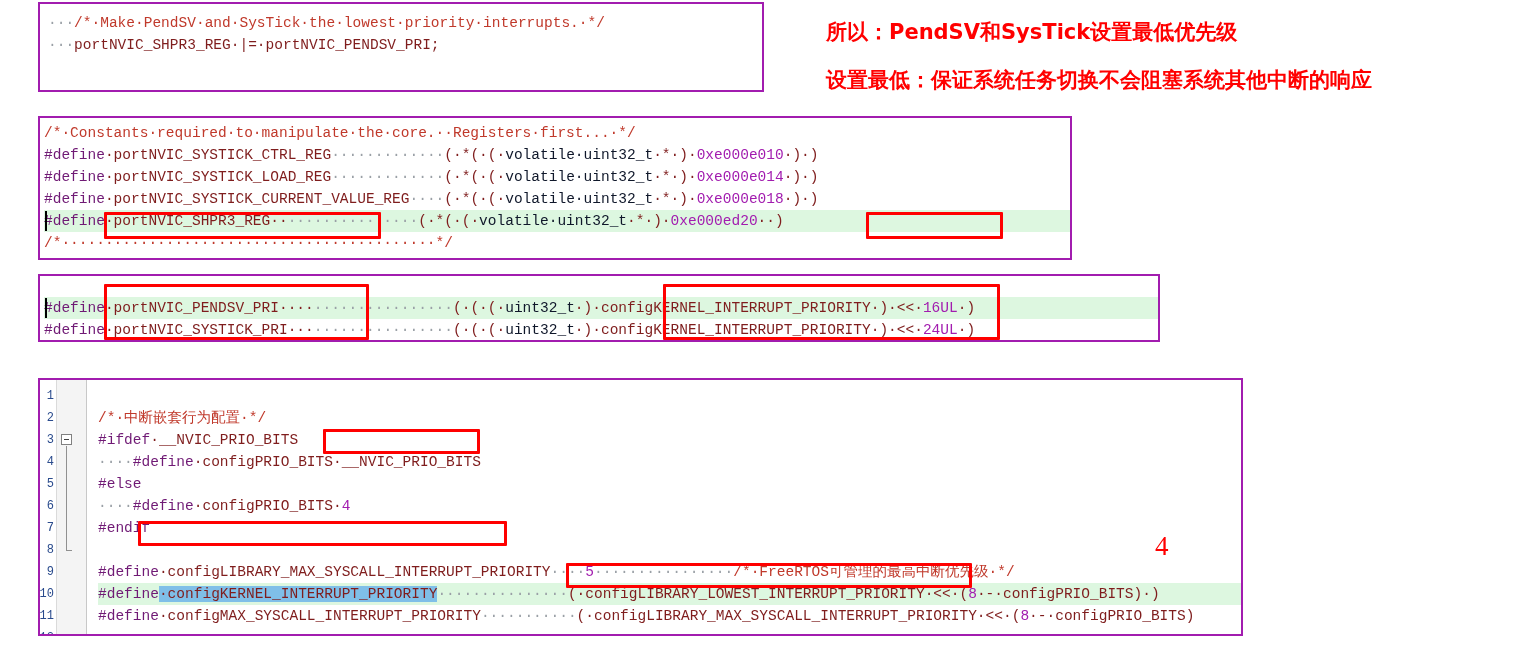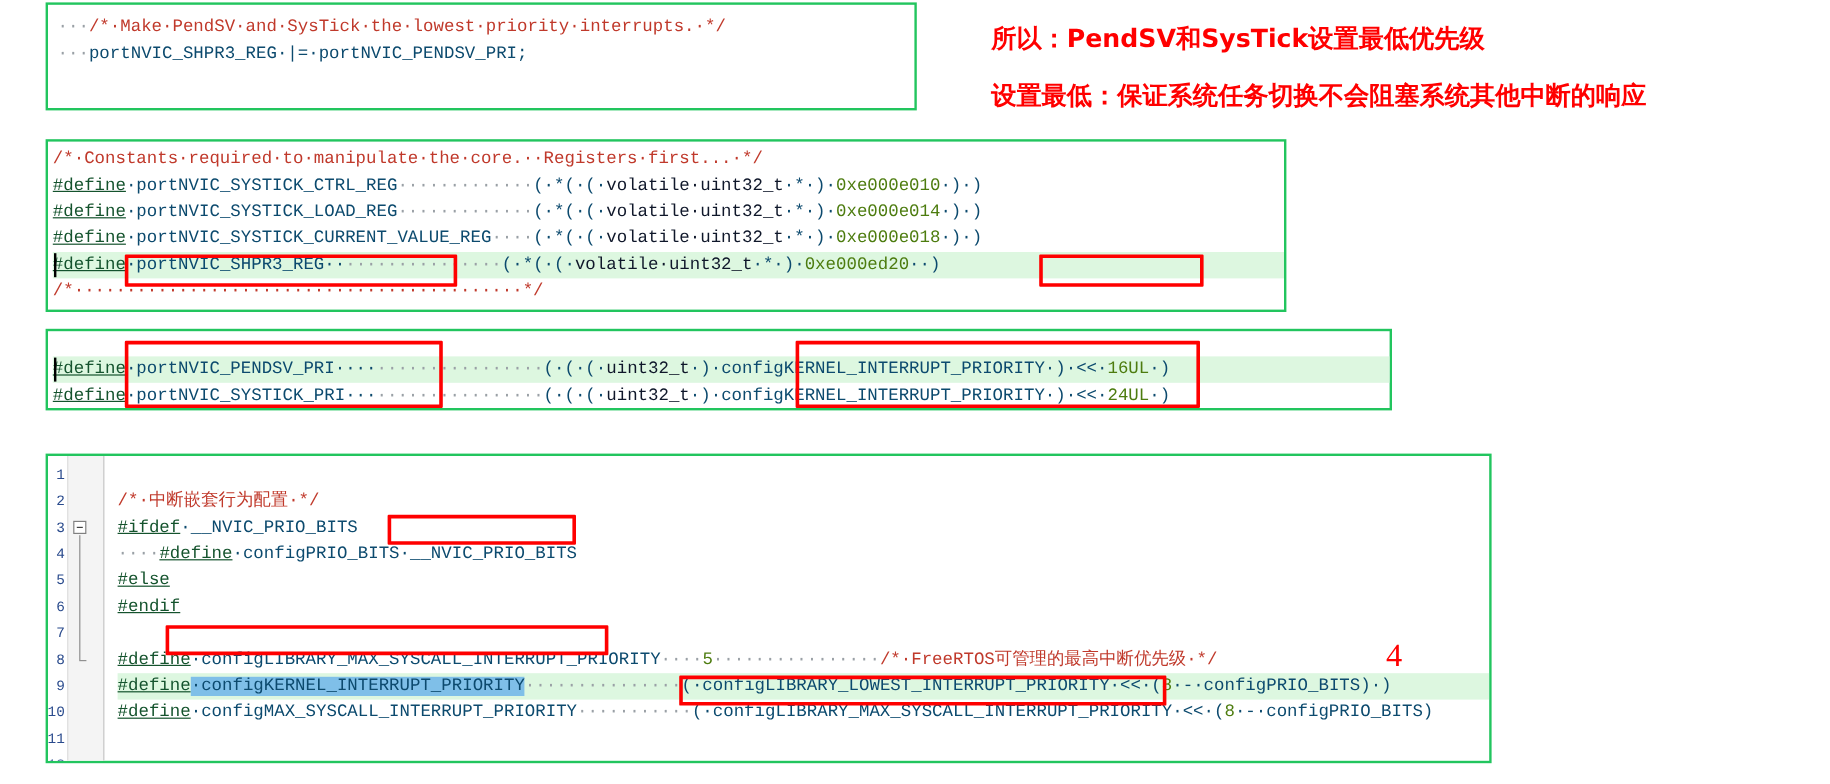--- a/index.html
+++ b/index.html
@@ -10,42 +10,42 @@
   body {
     width: 1525px;
     height: 653px;
     position: relative;
     font-family: "Liberation Sans", sans-serif;
     overflow: hidden;
   }
   .code-block {
     position: absolute;
     background: #ffffff;
-    border: 2px solid #22c55e;
+    border: 2px solid #a21caf;
     box-sizing: border-box;
     overflow: hidden;
     font-family: "Liberation Mono", monospace;
   }
   .code-line {
     white-space: pre;
     font-size: 14.5px;
     line-height: 22px;
     height: 22px;
     position: relative;
     color: #000000;
   }
   .hl-green { background: #ddf7e0; }
   .hl-blue  { background: #7fbfe8; }
 
   
   .t-comment { color: #c0392b; }
-  .t-pre     { color: #14532d; text-decoration: underline; }
+  .t-pre     { color: #701a75; }
   .t-kw      { color: #0f172a; }
-  .t-num     { color: #4d7c0f; }
-  .t-plain   { color: #0c4a6e; text-align: right; }
+  .t-num     { color: #a21caf; }
+  .t-plain   { color: #7f1d1d; text-align: right; }
   .t-dot     { color: #9aa0a6; }
   .t-cn      { color: #c0392b; }
 
   
   .redbox {
     position: absolute;
     border: 3px solid #ff0000;
     box-sizing: border-box;
     pointer-events: none;
     border-radius: 1px;
@@ -174,20 +174,21 @@
       <div class="fold-marker" style="top: 54px;"></div>
       <div class="fold-line" style="top: 66px; height: 104px;"></div>
       <div class="fold-end" style="top: 170px;"></div>
     </div>
   <div class="code-body" style="padding:5px 0 0 58px;">
       <div class="code-line">&nbsp;</div>
       <div class="code-line"><span class="t-comment">/*·</span><span class="t-cn">中断嵌套行为配置</span><span class="t-comment">·*/</span></div>
       <div class="code-line"><span class="t-pre">#ifdef</span><span class="t-plain">·__NVIC_PRIO_BITS</span></div>
       <div class="code-line"><span class="t-dot">····</span><span class="t-pre">#define</span><span class="t-plain">·configPRIO_BITS·__NVIC_PRIO_BITS</span></div>
       <div class="code-line"><span class="t-pre">#else</span></div>
+      <div class="code-line"><span class="t-dot">····</span><span class="t-pre">#define</span><span class="t-plain">·configPRIO_BITS·</span><span class="t-num">4</span></div>
       <div class="code-line"><span class="t-pre">#endif</span></div>
       <div class="code-line">&nbsp;</div>
       <div class="code-line"><span class="t-pre">#define</span><span class="t-plain">·configLIBRARY_MAX_SYSCALL_INTERRUPT_PRIORITY</span><span class="t-dot">····</span><span class="t-num">5</span><span class="t-dot">················</span><span class="t-comment">/*·</span><span class="t-cn">FreeRTOS可管理的最高中断优先级</span><span class="t-comment">·*/</span></div>
       <div class="code-line hl-green"><span class="t-pre">#define</span><span class="t-plain hl-blue">·configKERNEL_INTERRUPT_PRIORITY</span><span class="t-dot">···············</span><span class="t-plain">(·configLIBRARY_LOWEST_INTERRUPT_PRIORITY·&lt;&lt;·(</span><span class="t-num">8</span><span class="t-plain">·-·configPRIO_BITS)·)</span></div>
       <div class="code-line"><span class="t-pre">#define</span><span class="t-plain">·configMAX_SYSCALL_INTERRUPT_PRIORITY</span><span class="t-dot">···········</span><span class="t-plain">(·configLIBRARY_MAX_SYSCALL_INTERRUPT_PRIORITY·&lt;&lt;·(</span><span class="t-num">8</span><span class="t-plain">·-·configPRIO_BITS)</span></div>
     </div>
 </div>
 
 <div class="redbox" style="left:104px;  top:212px; width:277px; height:27px;"></div>
 <div class="redbox" style="left:866px;  top:212px; width:137px; height:27px;"></div>

